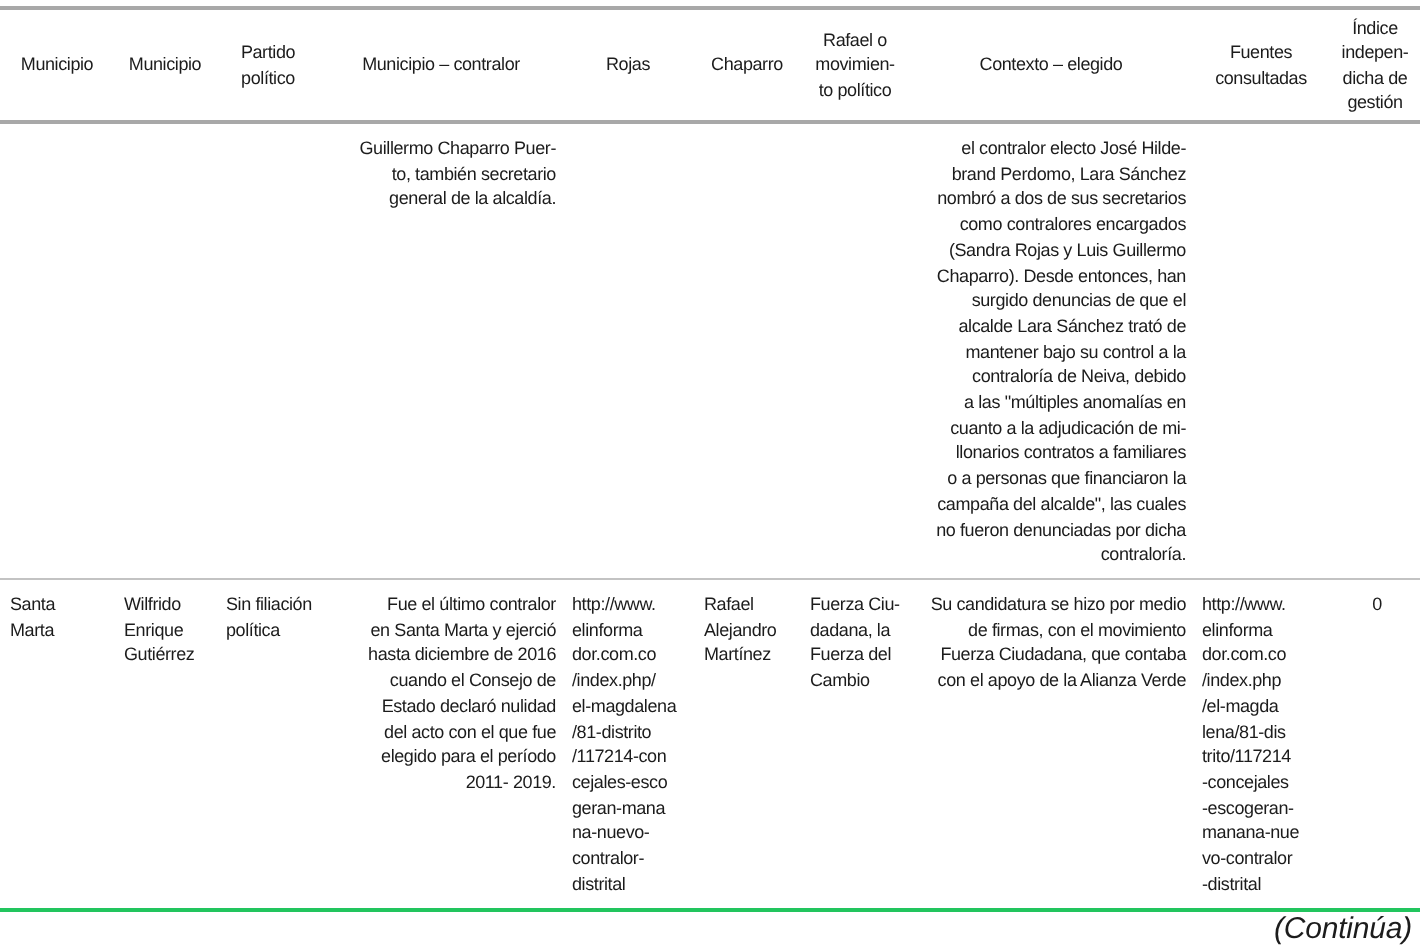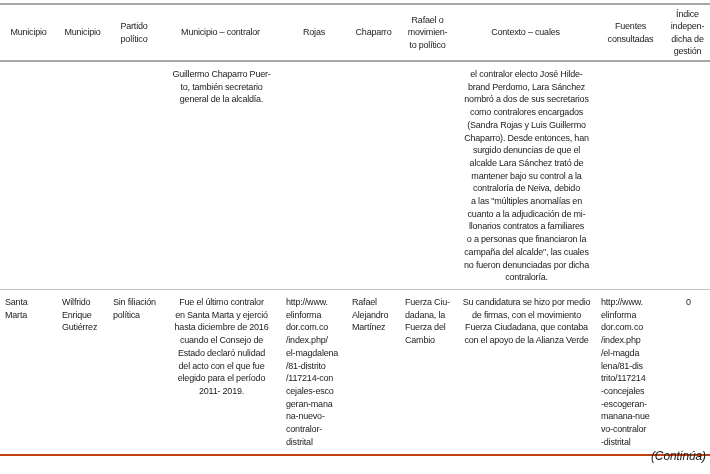--- a/index.html
+++ b/index.html
@@ -46,30 +46,30 @@
     white-space: pre;
     overflow: hidden;
     padding: 6px 3px 0 5px;
   }
   tr.row-continuation td {
     height: 221px;
     border-bottom: 1px solid #c3c3c3;
   }
   tr.row-santa-marta td {
     height: 158px;
-    border-bottom: 2px solid #c2410c;
+    border-bottom: 2px solid #22c55e;
     padding-top: 8px;
   }
   td.col-indice { text-align: center; padding-left: 1px; padding-right: 1px; }
-  td.col-contexto { text-align: center; }
+  td.col-contexto { text-align: right; }
   .continuation-note {
     position: absolute;
     right: 4px;
-    bottom: 14px;
-    font-size: 12px;
+    bottom: 4px;
+    font-size: 15px;
     font-style: italic;
     letter-spacing: -0.1px;
     color: #1c1c1c;
   }
 </style>
 </head>
 <body>
 
 <div class="page">
   <table class="paper-table">
@@ -90,21 +90,21 @@
         <th>Municipio</th>
         <th>Municipio</th>
         <th>Partido
 político</th>
         <th>Municipio – contralor</th>
         <th>Rojas</th>
         <th>Chaparro</th>
         <th>Rafael o
 movimien-
 to político</th>
-        <th>Contexto – cuales</th>
+        <th>Contexto – elegido</th>
         <th>Fuentes
 consultadas</th>
         <th>Índice
 indepen-
 dicha de
 gestión</th>
       </tr>
     </thead>
     <tbody>
       <tr class="row-continuation">

